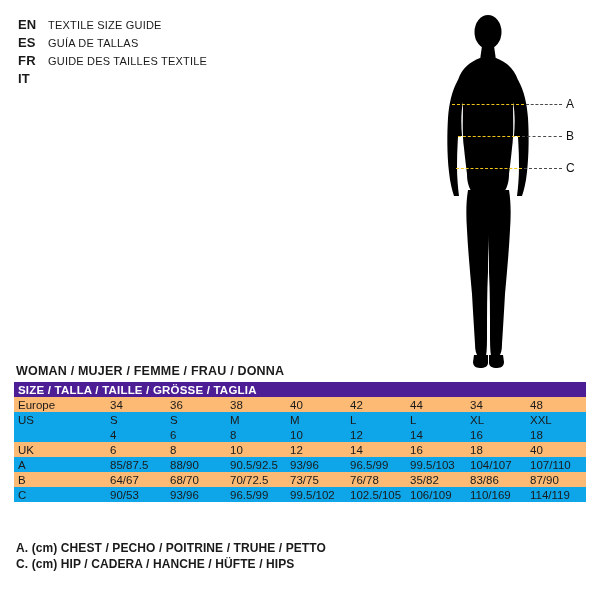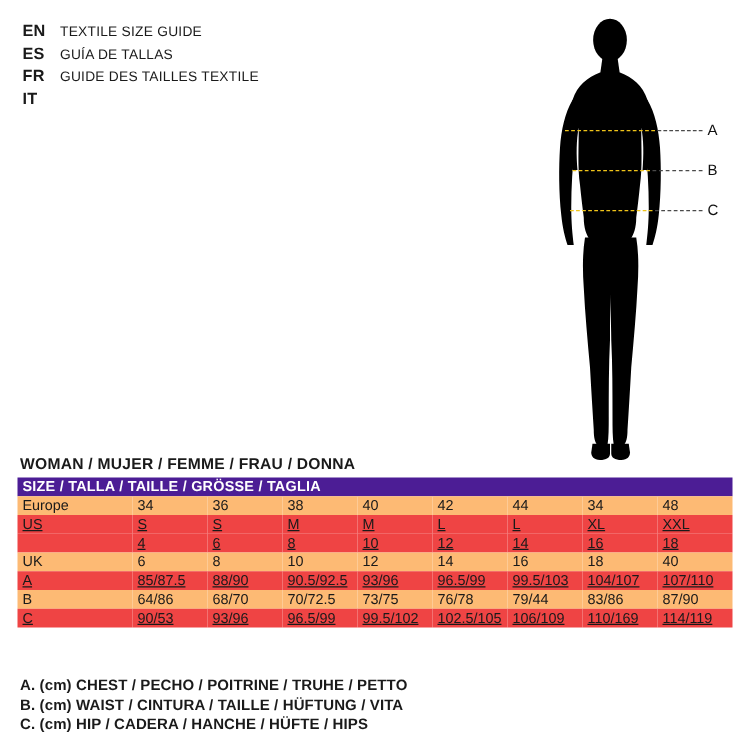--- a/index.html
+++ b/index.html
@@ -103,21 +103,21 @@
   }
   .row-head td {
     background: #4c1d95;
     color: #ffffff;
     font-weight: bold;
     font-size: 11.5px;
     letter-spacing: 0.2px;
     height: 16px;
   }
   .row-light td { background: #fdba74; }
-  .row-dark td  { background: #ef4444; text-decoration: underline; }
+  .row-dark td  { background: #0ea5e9; }
   .col-label { text-align: left; padding-left: 6px; }
   .col-val { text-align: left; }
 
   
   .legend {
     position: absolute;
     left: 16px;
     top: 541px;
     width: 560px;
   }
@@ -291,26 +291,26 @@
           <td class="col-val">90.5/92.5</td>
           <td class="col-val">93/96</td>
           <td class="col-val">96.5/99</td>
           <td class="col-val">99.5/103</td>
           <td class="col-val">104/107</td>
           <td class="col-val">107/110</td>
         </tr>
 
         <tr class="row-light">
           <td class="col-label">B</td>
-          <td class="col-val">64/86</td>
+          <td class="col-val">64/67</td>
           <td class="col-val">68/70</td>
           <td class="col-val">70/72.5</td>
           <td class="col-val">73/75</td>
           <td class="col-val">76/78</td>
-          <td class="col-val">79/44</td>
+          <td class="col-val">35/82</td>
           <td class="col-val">83/86</td>
           <td class="col-val">87/90</td>
         </tr>
 
         <tr class="row-dark">
           <td class="col-label">C</td>
           <td class="col-val">90/53</td>
           <td class="col-val">93/96</td>
           <td class="col-val">96.5/99</td>
           <td class="col-val">99.5/102</td>
@@ -318,17 +318,16 @@
           <td class="col-val">106/109</td>
           <td class="col-val">110/169</td>
           <td class="col-val">114/119</td>
         </tr>
       </tbody>
     </table>
   </div>
 
   <div class="legend">
     <div>A. (cm) CHEST / PECHO / POITRINE / TRUHE / PETTO</div>
-    <div>B. (cm) WAIST / CINTURA / TAILLE / HÜFTUNG / VITA</div>
     <div>C. (cm) HIP / CADERA / HANCHE / HÜFTE / HIPS</div>
   </div>
 
 </div>
 
 </body></html>

